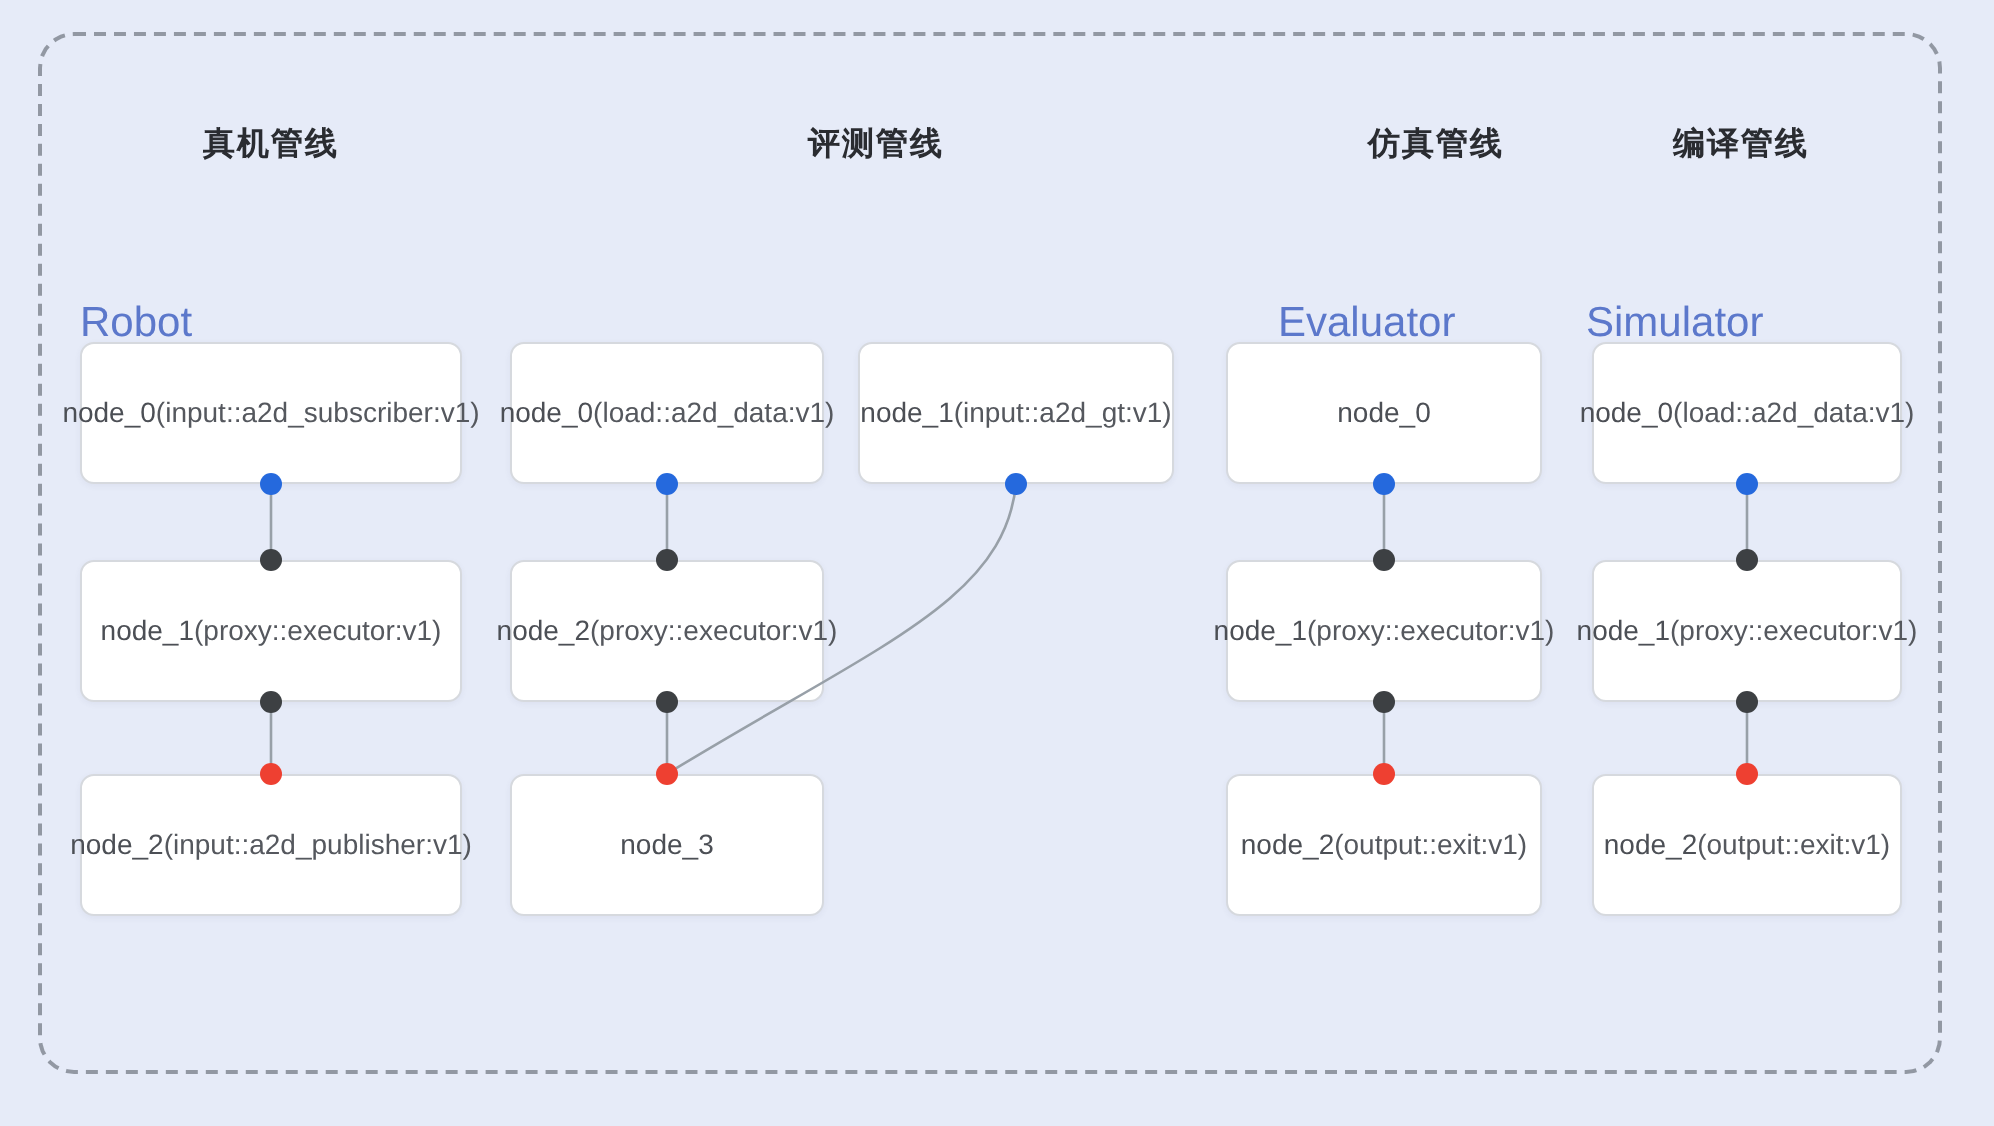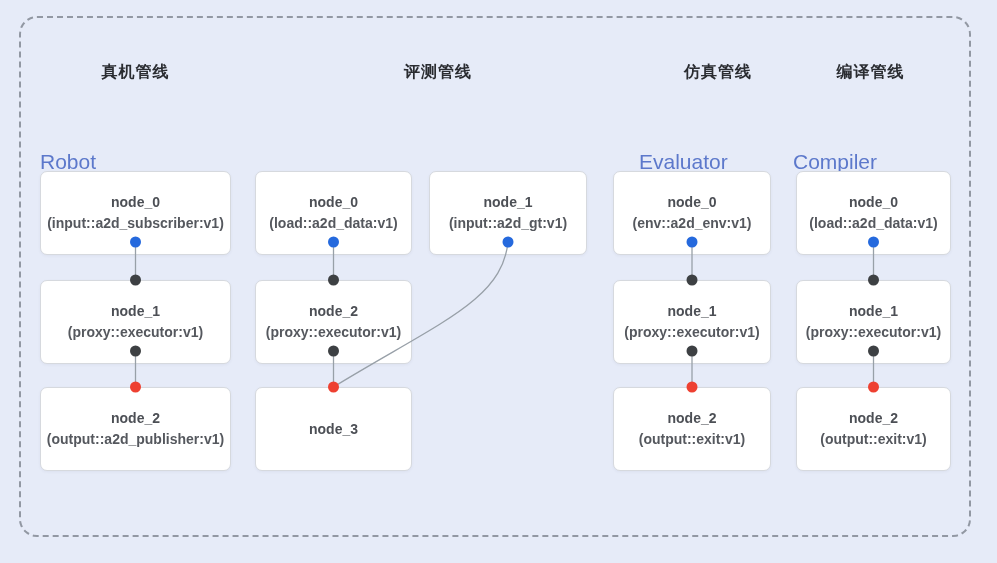--- a/index.html
+++ b/index.html
@@ -30,30 +30,29 @@
     font-size:21px;font-weight:400;color:#5c78cb;
     text-align:left;
     margin-top:27px;
   }
   .t-robot{left:40px;width:191px;}
   .t-eval{left:272px;width:332px;font-family:Liberation Serif, serif;}
   .t-sim{left:639px;width:158px;}
   .t-comp{left:793px;width:155px;}
 
   .node{
-    position:absolute;height:84px;
+    position:absolute;height:71px;
     background:#ffffff;
     border:1px solid #d6d9de;
     border-radius:7px;
     box-sizing:border-box;
-    display:flex;flex-direction:column;
+    display:flex;flex-direction:row;
     align-items:center;justify-content:center;
     box-shadow:0 1px 3px rgba(60,70,110,0.06);
     z-index:1;
-    font-weight:bold;
   }
   .node-name{
     font-size:14px;line-height:21px;color:#4c4f55;
   }
   .node-type{
     font-size:14px;line-height:21px;color:#55585e;
   }
   .c-robot{left:40px;width:191px;}
   .c-eval-a{left:255px;width:157px;}
   .c-eval-b{left:429px;width:158px;}
@@ -79,54 +78,53 @@
 
   <div class="dashed-frame"></div>
 
   <div class="title-zh t-robot">真机管线</div>
   <div class="title-zh t-eval">评测管线</div>
   <div class="title-zh t-sim">仿真管线</div>
   <div class="title-zh t-comp">编译管线</div>
 
   <div class="title-en t-robot">Robot</div>
   <div class="title-en t-sim">Evaluator</div>
-  <div class="title-en t-comp">Compiler</div>
+  <div class="title-en t-comp">Simulator</div>
 
   <div class="node c-robot r1">
     <div class="node-name">node_0</div>
     <div class="node-type">(input::a2d_subscriber:v1)</div>
   </div>
   <div class="node c-robot r2">
     <div class="node-name">node_1</div>
     <div class="node-type">(proxy::executor:v1)</div>
   </div>
   <div class="node c-robot r3">
     <div class="node-name">node_2</div>
-    <div class="node-type">(output::a2d_publisher:v1)</div>
+    <div class="node-type">(input::a2d_publisher:v1)</div>
   </div>
 
   <div class="node c-eval-a r1">
     <div class="node-name">node_0</div>
     <div class="node-type">(load::a2d_data:v1)</div>
   </div>
   <div class="node c-eval-b r1">
     <div class="node-name">node_1</div>
     <div class="node-type">(input::a2d_gt:v1)</div>
   </div>
   <div class="node c-eval-a r2">
     <div class="node-name">node_2</div>
     <div class="node-type">(proxy::executor:v1)</div>
   </div>
   <div class="node c-eval-a r3">
     <div class="node-name">node_3</div>
   </div>
 
   <div class="node c-sim r1">
     <div class="node-name">node_0</div>
-    <div class="node-type">(env::a2d_env:v1)</div>
   </div>
   <div class="node c-sim r2">
     <div class="node-name">node_1</div>
     <div class="node-type">(proxy::executor:v1)</div>
   </div>
   <div class="node c-sim r3">
     <div class="node-name">node_2</div>
     <div class="node-type">(output::exit:v1)</div>
   </div>
 

